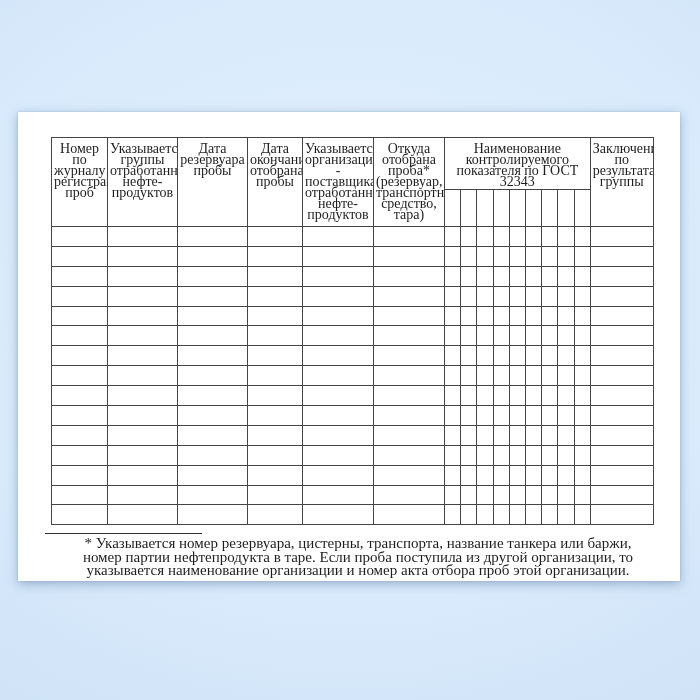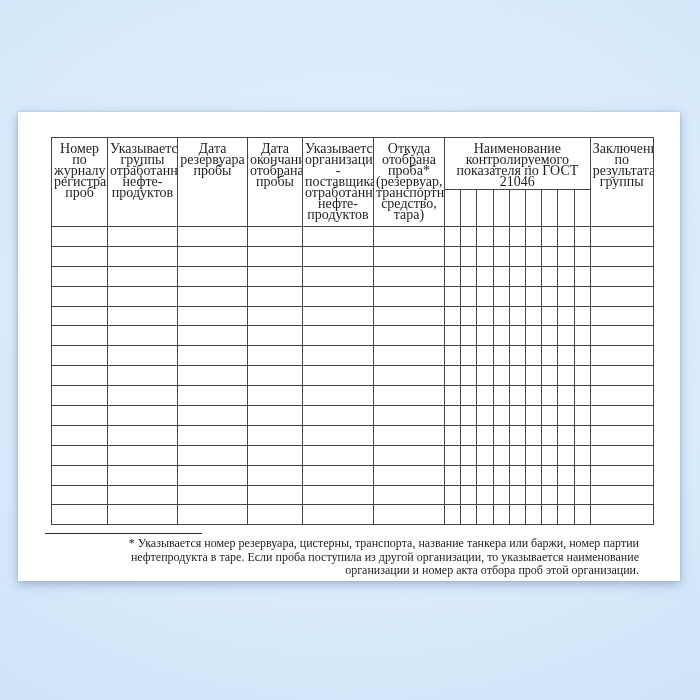--- a/index.html
+++ b/index.html
@@ -72,23 +72,23 @@
     width: 594px;
     color: var(--text);
   }
   .footnote-rule {
     width: 157px;
     height: 0;
     border-top: 1px solid #2e2e2e;
     margin-bottom: 3px;
   }
   .footnote-text {
-    font-size: 12px;
+    font-size: 15px;
     line-height: 13.5px;
-    text-align: right;
+    text-align: center;
     margin-left: 32px;
   }
 </style>
 </head>
 <body>
 
 <div class="scene">
   <div class="page">
 
     <table class="journal">
@@ -103,21 +103,21 @@
         <col class="c8">
       </colgroup>
       <thead>
         <tr class="main-header">
           <th rowspan="2">Номер по журналу регистрации проб</th>
           <th rowspan="2">Указывается группы отработанных нефте-продуктов</th>
           <th rowspan="2">Дата резервуара пробы</th>
           <th rowspan="2">Дата окончания отобрана пробы</th>
           <th rowspan="2">Указывается организации - поставщика отработанных нефте-продуктов</th>
           <th rowspan="2">Откуда отобрана проба* (резервуар, транспортное средство, тара)</th>
-          <th colspan="9">Наименование контролируемого показателя по ГОСТ 21046</th>
+          <th colspan="9">Наименование контролируемого показателя по ГОСТ 32343</th>
           <th rowspan="2">Заключение по результатам группы</th>
         </tr>
         <tr class="sub-header" id="subheader-row">
             <th></th>
             <th></th>
             <th></th>
             <th></th>
             <th></th>
             <th></th>
             <th></th>

